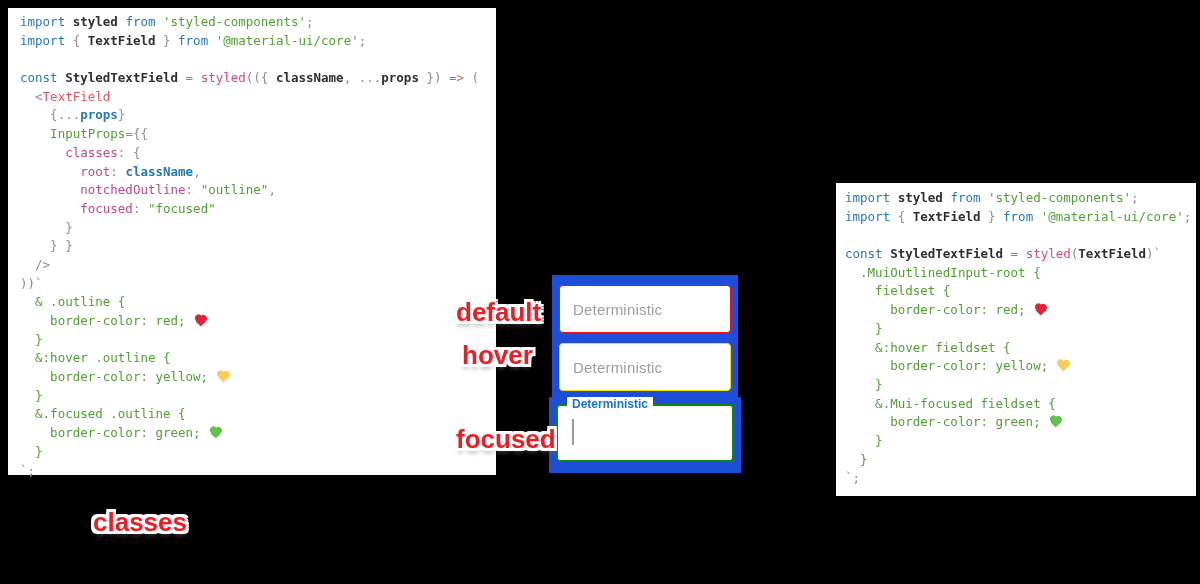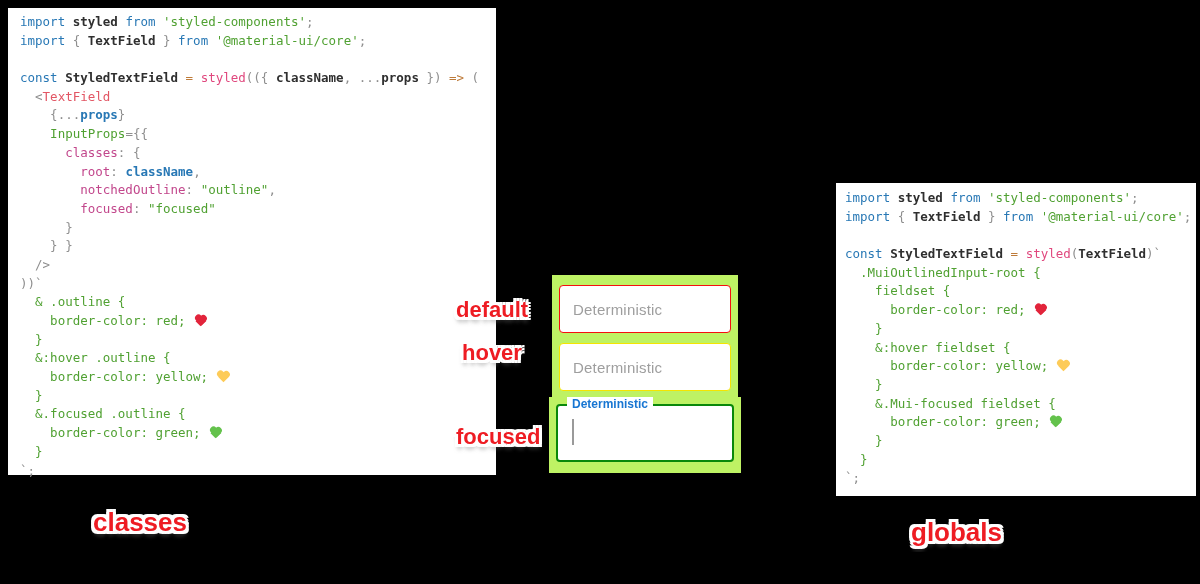--- a/index.html
+++ b/index.html
@@ -26,39 +26,39 @@
   .heart{display:inline-block;width:13px;height:12px;position:relative;vertical-align:-2px;margin-left:1px;}
   .heart:before,.heart:after{content:"";position:absolute;top:0;width:6.5px;height:10.5px;
       border-radius:7px 7px 0 0;}
   .heart:before{left:6.5px;transform:rotate(-45deg);transform-origin:0 100%;}
   .heart:after{left:0;transform:rotate(45deg);transform-origin:100% 100%;}
   .heart-red:before,.heart-red:after{background:#e2243b;}
   .heart-yellow:before,.heart-yellow:after{background:#fdcb58;}
   .heart-green:before,.heart-green:after{background:#64c24c;}
 
   
-  .demo-panel{position:absolute;background:#bef264;}
+  .demo-panel{position:absolute;background:#1d4ed8;}
   .demo-panel.top{left:552px;top:275px;width:186px;height:122px;}
   .demo-panel.bottom{left:549px;top:397px;width:192px;height:76px;}
   .tf{position:absolute;box-sizing:border-box;border-radius:4px;background:#fff;display:flex;align-items:center;}
   .tf-red{left:7px;top:10px;width:172px;height:48px;border:1.5px solid #f50f0f;}
   .tf-yellow{left:7px;top:68px;width:172px;height:48px;border:1.5px solid #f5e400;}
   .tf-green{left:7px;top:7px;width:178px;height:58px;border:2px solid #0a880a;}
   .ph{padding-left:13px;font-size:15px;color:#9e9e9e;letter-spacing:.2px;}
   .notch-label{position:absolute;top:-9px;left:9px;background:#fff;padding:0 5px;
                font-size:12px;font-weight:bold;color:#1876d2;line-height:14px;}
   .caret{position:absolute;left:14px;top:13px;width:2px;height:26px;background:#9a9a9a;}
 
   
   .state-label,.big-title{position:absolute;color:#ee1c23;font-weight:bold;
       font-family:"Liberation Sans",sans-serif;
       text-shadow:-3px -3px 0 #fff,3px -3px 0 #fff,-3px 3px 0 #fff,3px 3px 0 #fff,
                   -3px 0 0 #fff,3px 0 0 #fff,0 -3px 0 #fff,0 3px 0 #fff,
                   0 5px 4px rgba(110,110,110,.6);}
-  .state-label{font-size:22px;}
+  .state-label{font-size:26px;}
   .lbl-default{left:456px;top:297px;}
   .lbl-hover{left:462px;top:340px;}
   .lbl-focused{left:456px;top:424px;}
   .big-title{font-size:26px;}
   .title-classes{left:93px;top:507px;}
   .title-globals{left:911px;top:517px;}
 </style>
 </head>
 <body>
 
@@ -82,15 +82,14 @@
       <span class="notch-label">Deterministic</span>
       <span class="caret"></span>
     </div>
   </div>
 
   <div class="state-label lbl-default">default</div>
   <div class="state-label lbl-hover">hover</div>
   <div class="state-label lbl-focused">focused</div>
 
   <div class="big-title title-classes">classes</div>
-  <div class="big-title title-globals">globals</div>
 
 </div>
 
 </body></html>

